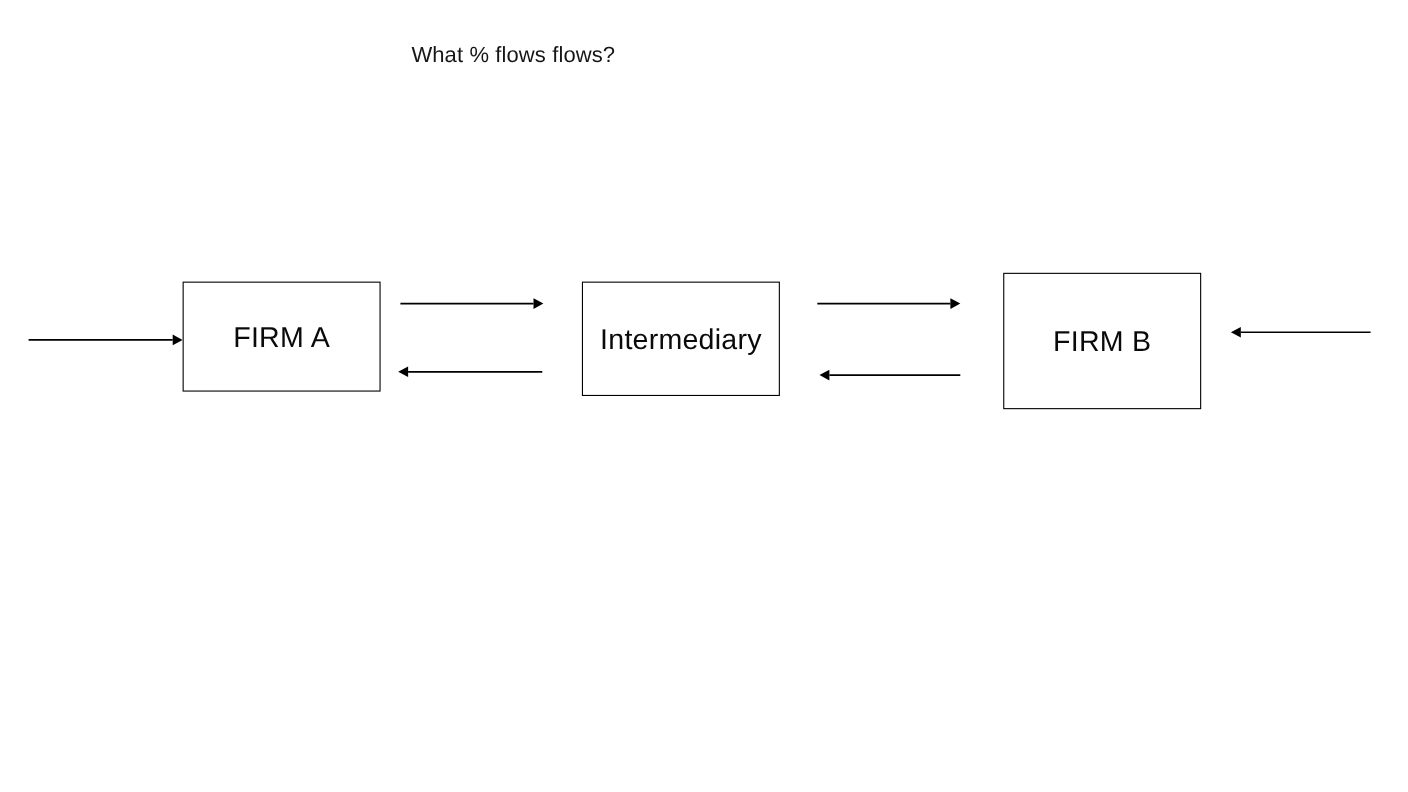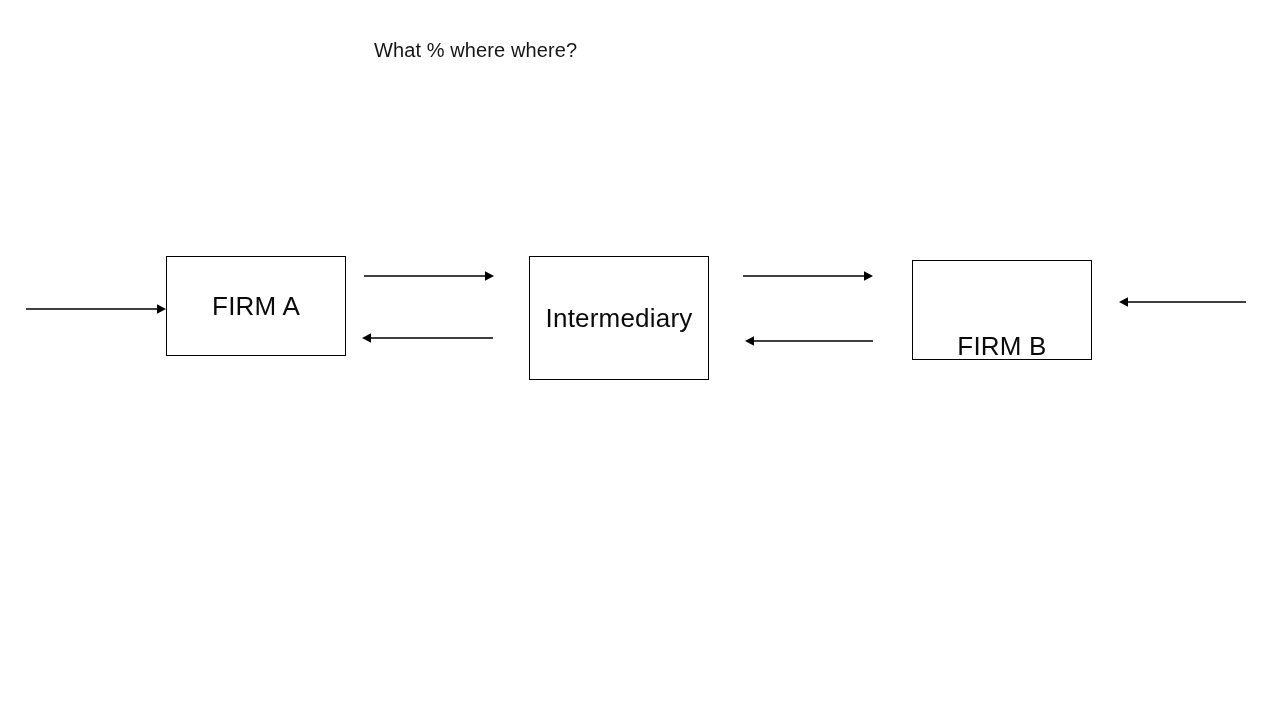--- a/index.html
+++ b/index.html
@@ -53,41 +53,41 @@
     font-size: 26px;
     font-weight: 400;
     line-height: 26px;
     letter-spacing: 0.2px;
     color: #0a0a0a;
     white-space: nowrap;
     text-align: center;
   }
 
   #node-firm-a      { left: 166px; top: 256px; width: 180px; height: 100px; }
-  #node-intermediary{ left: 529px; top: 256px; width: 180px; height: 124px; justify-content: center; }
-  #node-firm-b      { left: 912px; top: 260px; width: 180px; height: 100px; align-items: flex-end; }
+  #node-intermediary{ left: 529px; top: 256px; width: 180px; height: 104px; justify-content: center; }
+  #node-firm-b      { left: 912px; top: 248px; width: 180px; height: 124px; }
 
   
   #arrow-layer {
     position: absolute;
     left: 0;
     top: 0;
     width: 1280px;
     height: 720px;
     pointer-events: none;
   }
   #arrow-layer line { stroke: #000000; stroke-width: 1.5; }
   #arrow-layer polygon { fill: #000000; }
 </style>
 </head>
 <body>
 
 <div id="canvas">
 
-  <div class="slide-title">What % where where?</div>
+  <div class="slide-title">What % flows flows?</div>
 
   <svg id="arrow-layer" width="1280" height="720" viewBox="0 0 1280 720" xmlns="http://www.w3.org/2000/svg">
 
     <g>
       <line x1="26" y1="309" x2="157" y2="309"></line>
       <polygon points="157,304.2 166,309 157,313.8"></polygon>
     </g>
 
     <g>
       <line x1="364" y1="276" x2="485" y2="276"></line>

